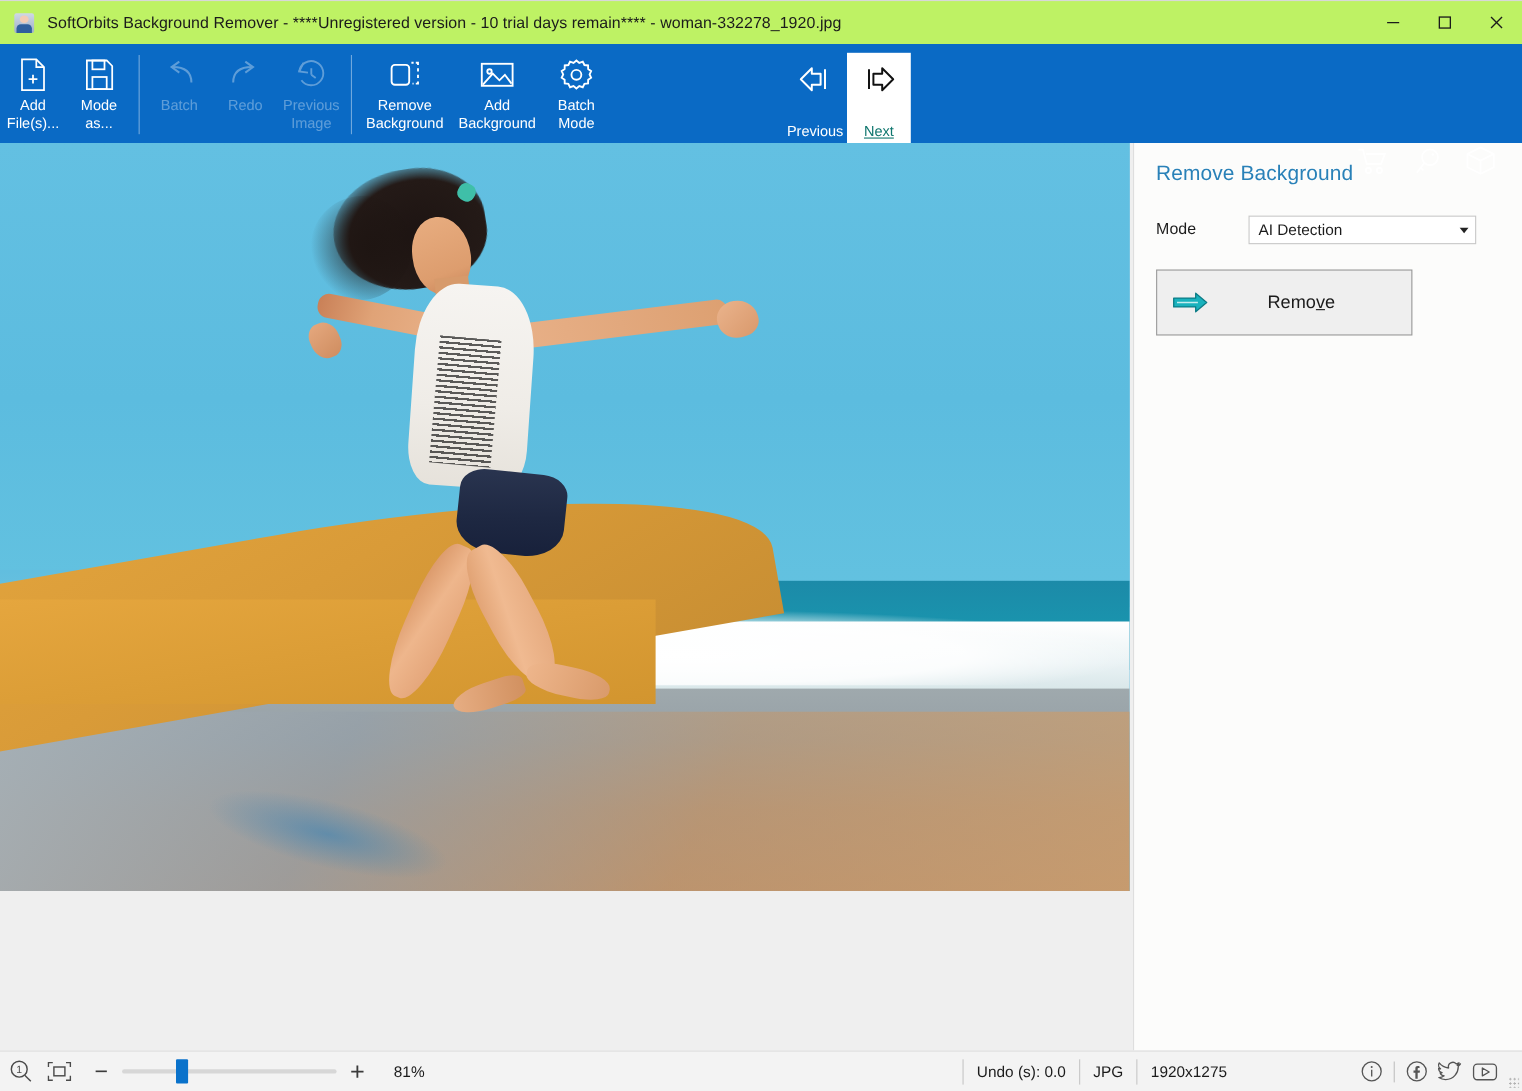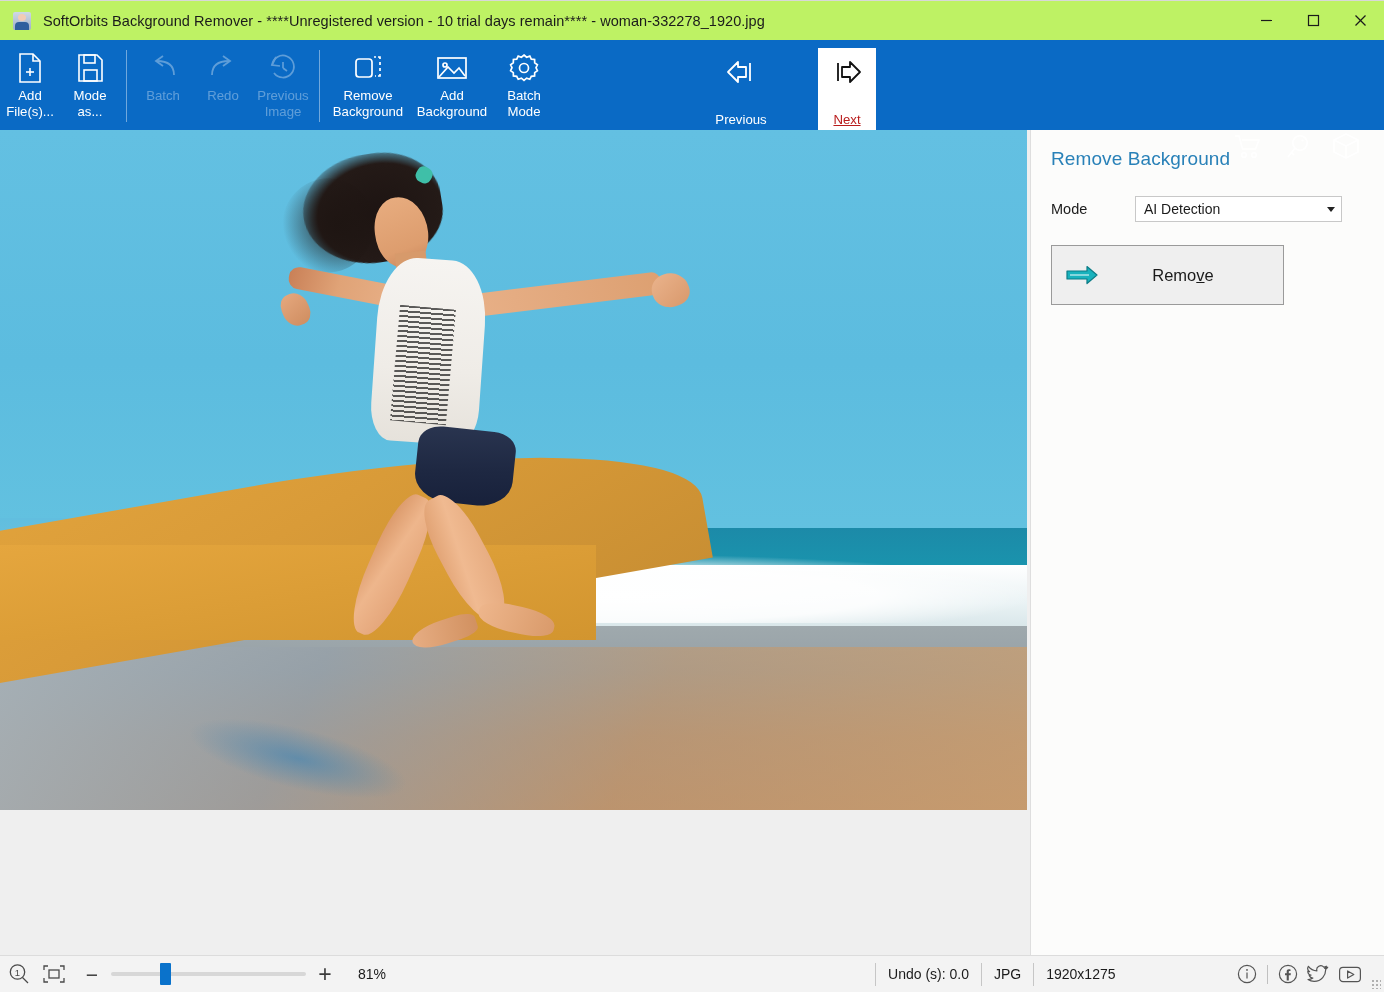--- a/index.html
+++ b/index.html
@@ -141,23 +141,22 @@
     width: 58px;
     padding-top: 7px;
     display: flex;
     flex-direction: column;
     align-items: center;
     color: #ffffff;
     cursor: default;
   }
   .nav-btn.hovered {
     background: #ffffff;
-    color: #b91c1c;
+    color: #0f766e;
     height: 85px;
-    margin-left: 48px;
   }
   .nav-btn .nav-icon {
     height: 34px;
     display: flex; align-items: center; justify-content: center;
   }
   .nav-label { font-size: 13.2px; margin-top: 23px; }
   .nav-btn.hovered .nav-label { text-decoration: underline; }
   .right-icons {
     position: absolute;
     right: 24px; top: 93px;

